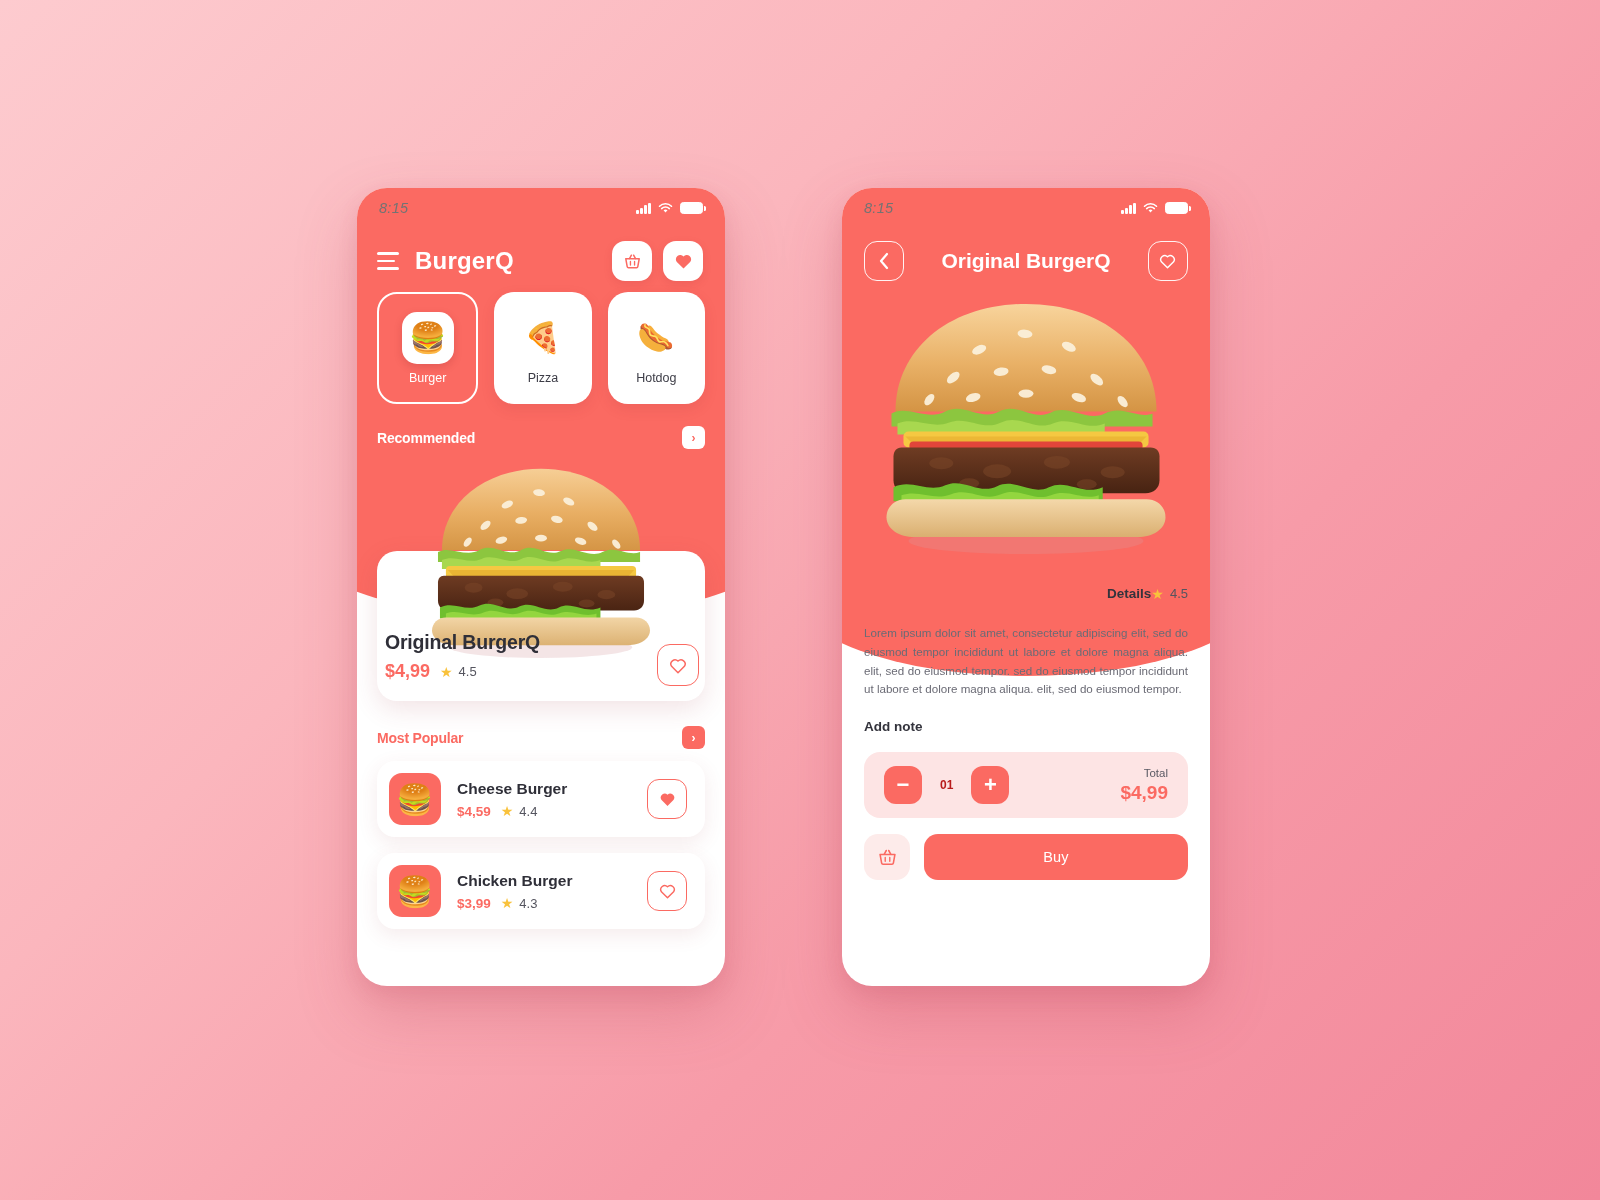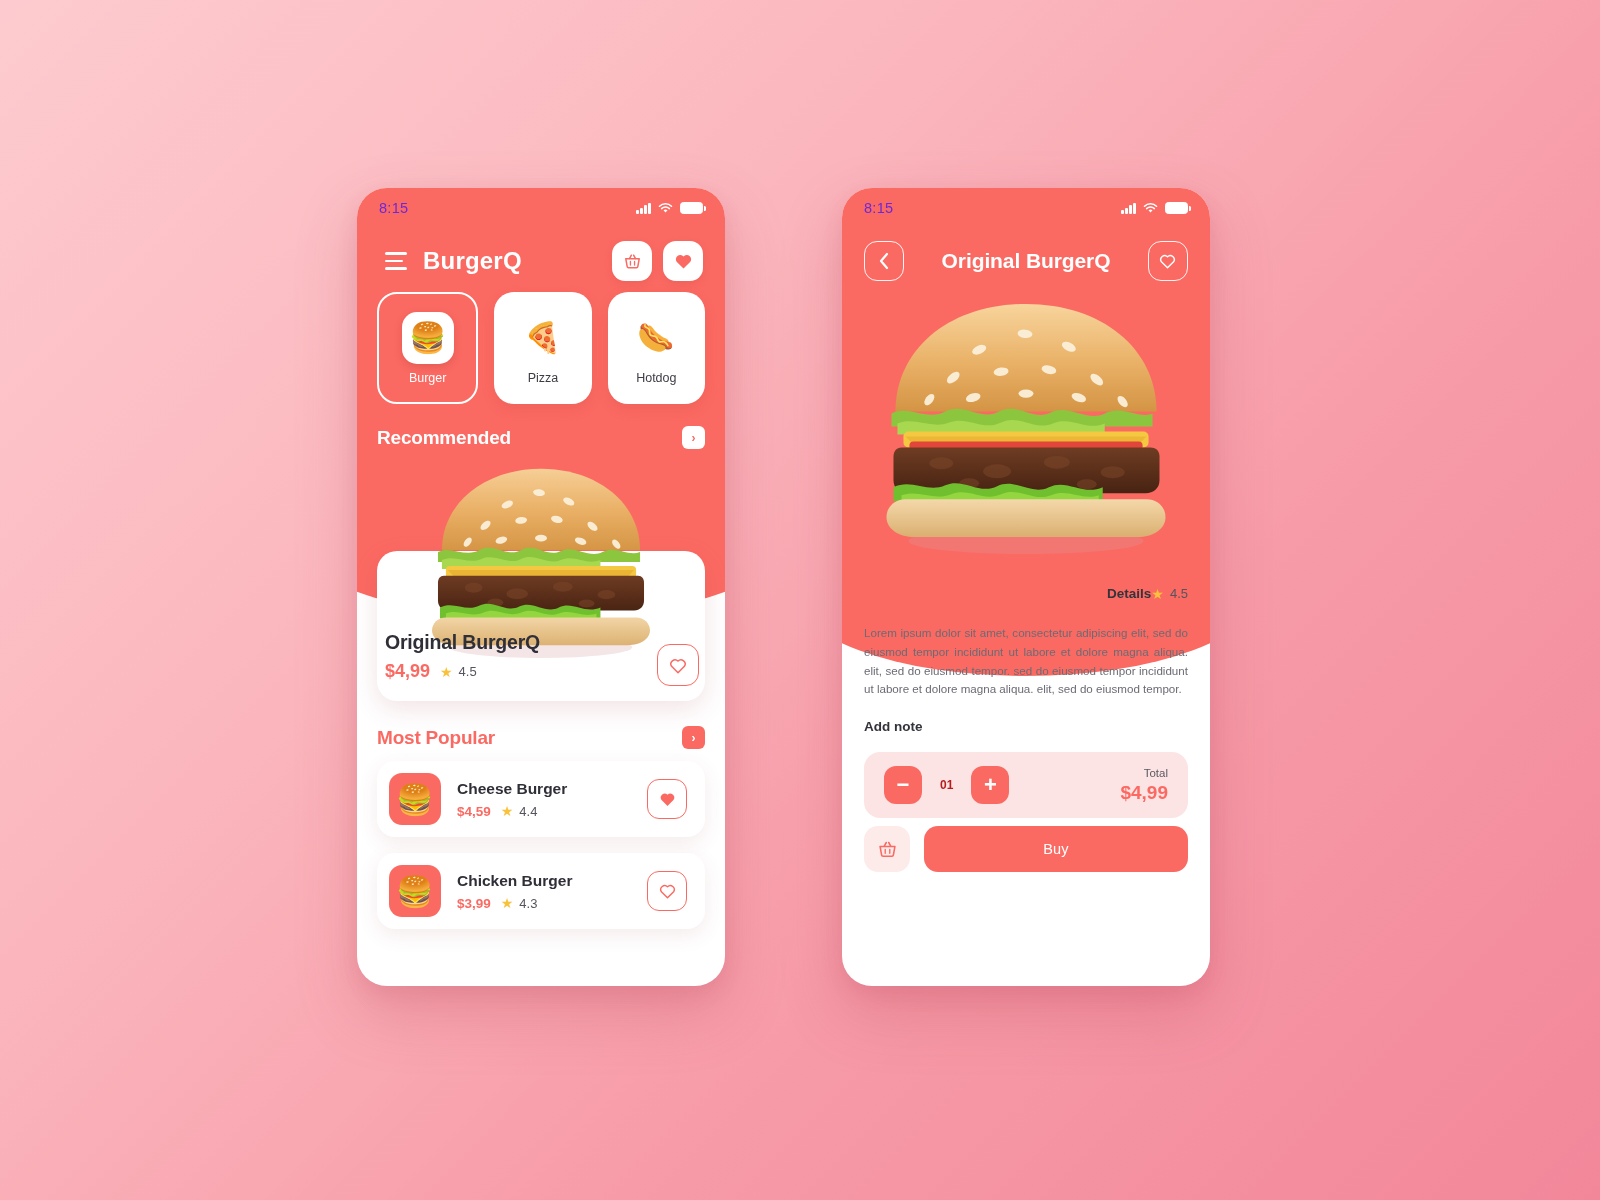--- a/index.html
+++ b/index.html
@@ -26,23 +26,24 @@
   #phone-home { left: 357px; top: 188px; }
   #phone-detail { left: 842px; top: 188px; }
 
   
   .statusbar {
     height: 40px;
     display: flex;
     align-items: center;
     justify-content: space-between;
     padding: 0 22px 0 22px;
-    color: #6d28d9;
+    color: #737373;
     position: relative;
     z-index: 6;
+    font-style: italic;
   }
   .status-time { font-size: 14.5px; font-weight: 400; letter-spacing: .3px; }
   .status-icons { display: flex; align-items: center; gap: 7px; }
   .sig { display: flex; align-items: flex-end; gap: 1.5px; height: 11px; }
   .sig i { display: block; width: 2.6px; background: #fff; border-radius: 1px; }
   .sig i:nth-child(1) { height: 4px; }
   .sig i:nth-child(2) { height: 6px; }
   .sig i:nth-child(3) { height: 8.5px; }
   .sig i:nth-child(4) { height: 11px; }
   .batt {
@@ -68,21 +69,21 @@
   #detail-coral { height: 400px; }
   #detail-coral:after {
     content: ""; position: absolute; left: -14%; bottom: -88px; width: 128%; height: 176px;
     background: #FB6A62; border-radius: 0 0 50% 50%;
   }
 
   
   .appbar {
     position: relative; z-index: 5;
     display: flex; align-items: center;
-    padding: 10px 22px 0 28px;
+    padding: 10px 22px 0 20px;
     height: 56px;
   }
   .hamburger { width: 22px; display: flex; flex-direction: column; gap: 5px; cursor: pointer; }
   .hamburger span { display: block; height: 2.6px; background: #fff; border-radius: 2px; }
   .hamburger span:nth-child(2) { width: 80%; }
   .brand {
     color: #fff; font-size: 24px; font-weight: 700; margin-left: 16px; letter-spacing: .2px;
   }
   .appbar-spacer { flex: 1; }
   .round-btn {
@@ -107,21 +108,21 @@
   .cat.selected .cat-icon { box-shadow: 0 3px 9px rgba(120,20,30,.18); }
   .cat-label { font-size: 12.5px; color: #3c3c46; font-weight: 400; }
   .cat.selected .cat-label { color: #fff; }
 
   
   .sect {
     position: relative; z-index: 5;
     display: flex; align-items: center; justify-content: space-between;
     padding: 22px 20px 0 20px;
   }
-  .sect-title { font-size: 19px; font-weight: 700; letter-spacing: -.2px; }
+  .sect-title { font-size: 14px; font-weight: 700; letter-spacing: -.2px; }
   .sect-title.on-coral { color: #ffffff; }
   .sect-title.on-white { color: #FB6A62; }
   .chev-btn {
     width: 23px; height: 23px; border-radius: 6px;
     display: flex; align-items: center; justify-content: center; cursor: pointer;
     font-size: 12px; font-weight: 700; line-height: 1;
   }
   .chev-btn.light { background: #fff; color: #FB6A62; }
   .chev-btn.solid { background: #FB6A62; color: #fff; }
 
@@ -214,21 +215,21 @@
     display: flex; align-items: center; justify-content: center;
     color: #fff; font-size: 22px; font-weight: 700; line-height: 1; cursor: pointer;
     border: none;
   }
   .qval { font-size: 12px; font-weight: 700; color: #b91c1c; margin: 0 18px; }
   .qspace { flex: 1; }
   .qtotal { text-align: right; }
   .qtotal-label { font-size: 11.5px; color: #5a5a64; }
   .qtotal-val { font-size: 19px; font-weight: 700; color: #FB6A62; margin-top: 3px; }
 
-  .buy-row { margin-top: 8px; display: flex; align-items: center; gap: 14px; }
+  .buy-row { margin-top: 16px; display: flex; align-items: center; gap: 14px; }
   .cart-sq {
     width: 46px; height: 46px; border-radius: 14px; background: #FDEBEA;
     display: flex; align-items: center; justify-content: center; cursor: pointer; flex: none;
   }
   .buy-btn {
     flex: 1; height: 46px; border-radius: 14px; background: #FB6A62; border: none;
     color: #fff; font-size: 14.5px; font-family: "Liberation Sans", sans-serif;
     cursor: pointer; letter-spacing: .2px;
   }
 </style>

